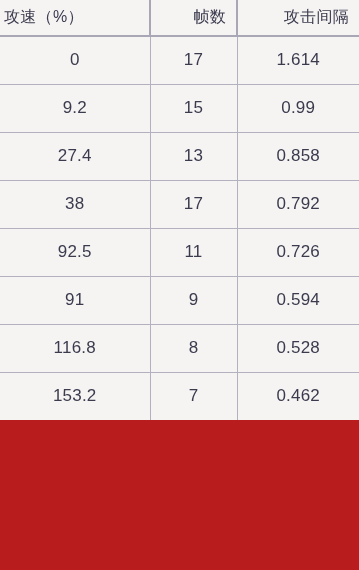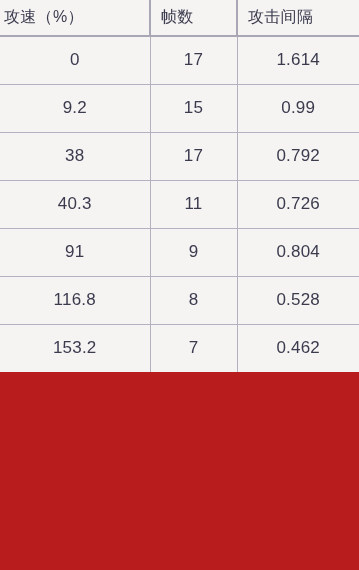--- a/index.html
+++ b/index.html
@@ -41,21 +41,21 @@
     background: #f5f4f3;
     border-bottom: 2px solid #a9a7b6;
     vertical-align: middle;
     letter-spacing: 0.3px;
   }
   thead th.h-left {
     text-align: left;
     padding-left: 4px;
   }
   thead th.h-center {
-    text-align: left;
+    text-align: right;
   }
   thead th.sep-right {
     border-right: 2px solid #a9a7b6;
   }
 
   tbody td {
     height: 48px;
     box-sizing: border-box;
     padding: 0 8px;
     font-size: 17px;
@@ -96,33 +96,38 @@
         <td class="sep-right">0</td>
         <td class="sep-right">17</td>
         <td>1.614</td>
       </tr>
       <tr>
         <td class="sep-right">9.2</td>
         <td class="sep-right">15</td>
         <td>0.99</td>
       </tr>
       <tr>
+        <td class="sep-right">27.4</td>
+        <td class="sep-right">13</td>
+        <td>0.858</td>
+      </tr>
+      <tr>
         <td class="sep-right">38</td>
         <td class="sep-right">17</td>
         <td>0.792</td>
       </tr>
       <tr>
-        <td class="sep-right">40.3</td>
+        <td class="sep-right">92.5</td>
         <td class="sep-right">11</td>
         <td>0.726</td>
       </tr>
       <tr>
         <td class="sep-right">91</td>
         <td class="sep-right">9</td>
-        <td>0.804</td>
+        <td>0.594</td>
       </tr>
       <tr>
         <td class="sep-right">116.8</td>
         <td class="sep-right">8</td>
         <td>0.528</td>
       </tr>
       <tr>
         <td class="sep-right">153.2</td>
         <td class="sep-right">7</td>
         <td>0.462</td>

